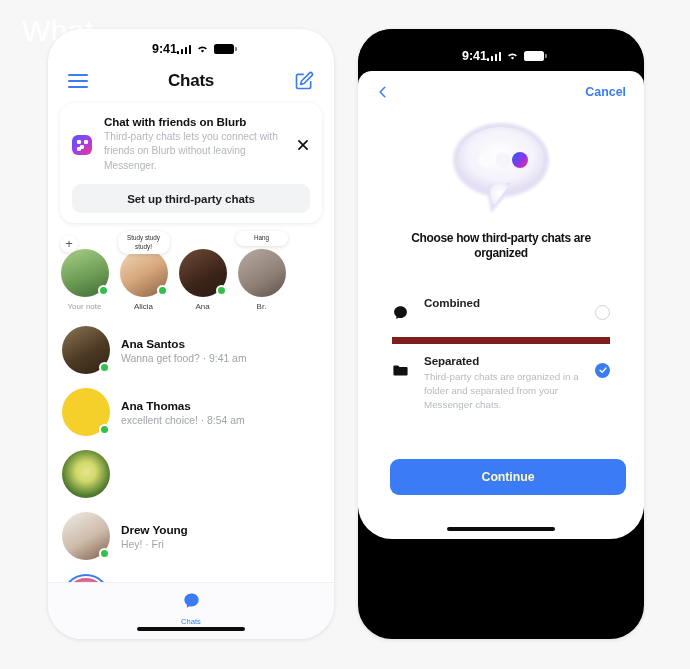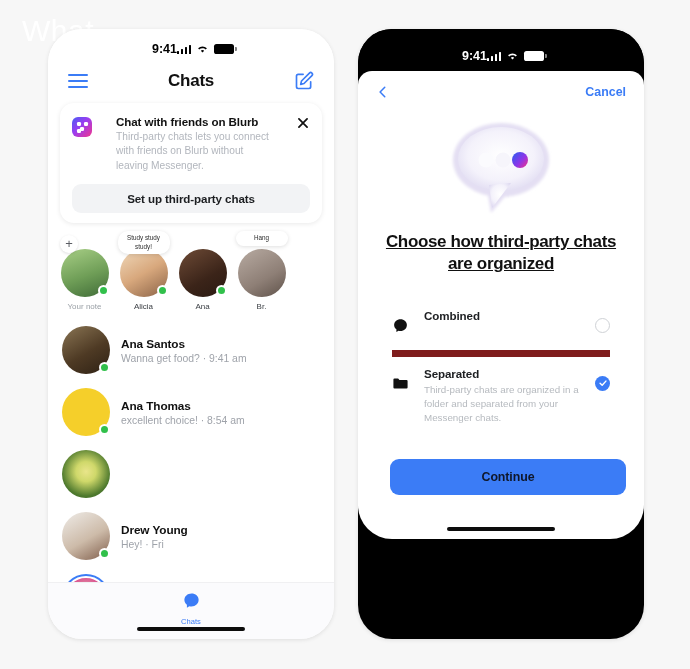--- a/index.html
+++ b/index.html
@@ -68,21 +68,21 @@
   .compose { width: 20px; height: 20px; }
 
   
   .banner {
     margin: 2px 12px 0;
     background: #fff;
     border-radius: 14px;
     box-shadow: 0 1px 5px rgba(0,0,0,.09);
     padding: 12px 12px 10px;
   }
-  .banner-top { display:flex; gap:24px; }
+  .banner-top { display:flex; gap:12px;align-items:center; }
   .blurb-icon {
     width:20px;height:20px;border-radius:6px;flex:0 0 auto;margin-top:2px;
     background: linear-gradient(135deg,#4a5cf5 0%,#9b3df0 45%,#f0368d 100%);
     position:relative;
   }
   .blurb-icon .d { position:absolute;width:4px;height:4px;border-radius:1.2px;background:#fff;}
   .blurb-icon .d1{left:4.5px;top:5px}.blurb-icon .d2{left:11.5px;top:5px}
   .blurb-icon .d3{left:8px;top:9.5px}.blurb-icon .d4{left:4.5px;top:12px}
   .banner-txt { flex:1; }
   .banner-title { font-size:11.6px; font-weight:bold; color:#111; margin-bottom:2px; letter-spacing:-.1px;}
@@ -148,38 +148,38 @@
   
   .sheet{
     background:#fff;border-radius:14px 14px 34px 34px;height:468px;position:relative;
     margin-top:-2px;
   }
   .sheet-head{display:flex;align-items:center;justify-content:space-between;padding:14px 18px 4px;}
   .back-chev{width:14px;height:14px;cursor:pointer;}
   .cancel{font-size:12.4px;color:#3b7cf6;font-weight:bold;cursor:pointer;}
   .bubble-art{ margin: 12px auto 6px; width:140px;height:104px;position:relative;}
   .sheet-title{
-    text-align:center;font-size:17px;font-weight:bold;color:#111;
-    line-height:1.28;padding:6px 26px 0;letter-spacing:-.35px;text-decoration:underline;
+    text-align:center;font-size:12px;font-weight:bold;color:#111;
+    line-height:1.28;padding:6px 26px 0;letter-spacing:-.35px;
   }
   .options{ margin-top:24px; padding: 0 34px;}
   .opt{ display:flex;align-items:flex-start;gap:13px;padding:10px 0 12px;cursor:pointer;}
   .opt + .opt { border-top:7px solid #7f1d1d; }
   .opt-ico{width:19px;flex:0 0 auto;padding-top:8px;}
   .opt-body{flex:1;}
   .opt-title{font-size:11.6px;font-weight:bold;color:#1c1e21;letter-spacing:-.1px;}
   .opt-desc{font-size:9.8px;color:#b6babf;line-height:1.45;margin-top:3px;}
   .radio{
     width:15px;height:15px;border-radius:50%;border:1.6px solid #cfd2d6;flex:0 0 auto;margin-top:9px;
   }
   .radio.on{border:none;background:#3b7cf6;display:flex;align-items:center;justify-content:center;}
   .continue{
     position:absolute;left:32px;right:18px;bottom:44px;
     background:#3b7cf6;border-radius:9px;text-align:center;padding:11px 0;
-    color:#0f172a;font-size:12.4px;font-weight:bold;cursor:pointer;letter-spacing:-.1px;
+    color:#fef9c3;font-size:12.4px;font-weight:bold;cursor:pointer;letter-spacing:-.1px;
   }
 </style>
 </head>
 <body>
 
 <div class="stage">
 
   <div class="watermark">What</div>
 
   <div class="phone phone-left">

